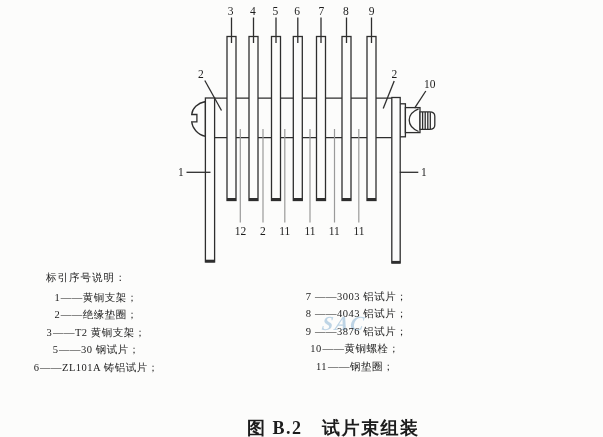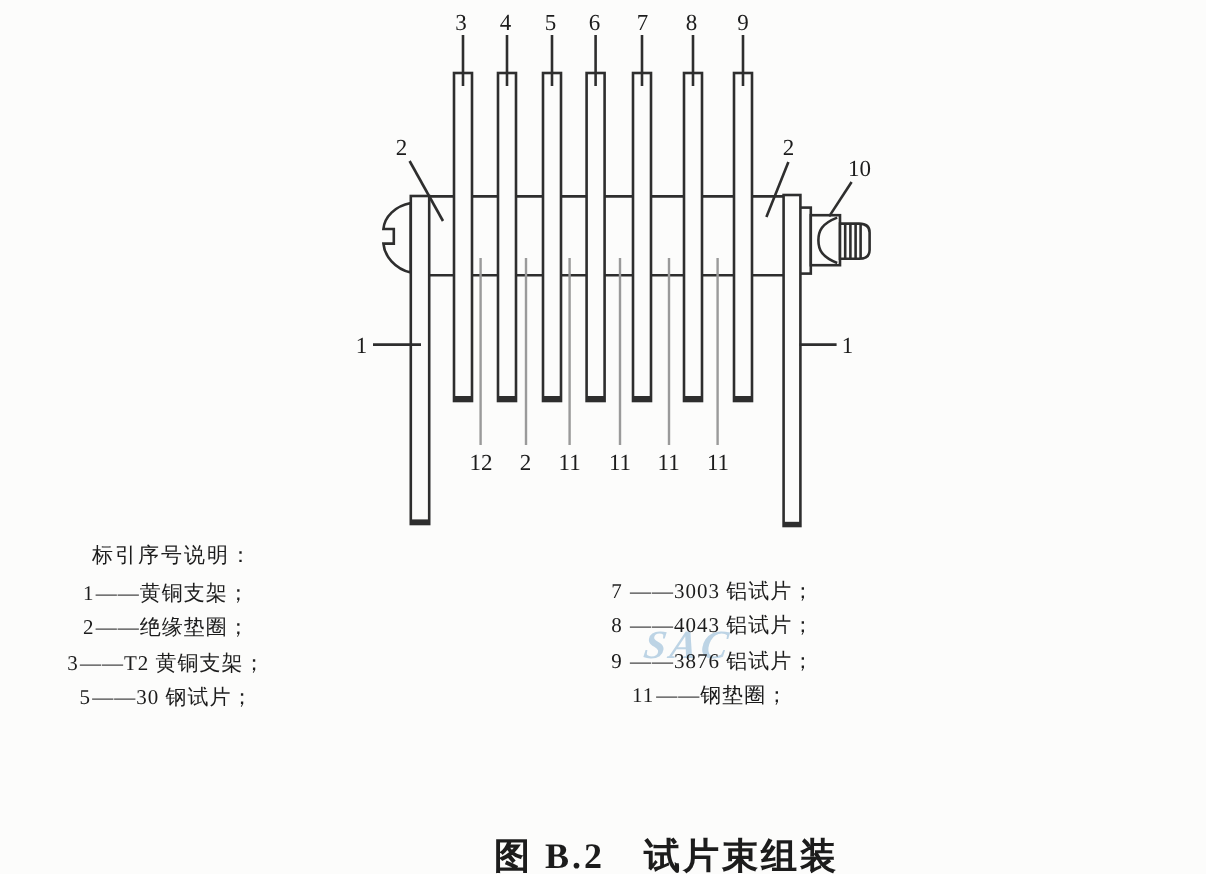--- a/index.html
+++ b/index.html
@@ -127,25 +127,27 @@
   <div class="watermark">SAC</div>
 
   <div class="legend">
     <div class="legend-heading">标引序号说明：</div>
 
     <div class="legend-col left">
       <div class="legend-item"><span class="num">1</span><span class="dash">——</span><span>黄铜支架；</span></div>
       <div class="legend-item"><span class="num">2</span><span class="dash">——</span><span>绝缘垫圈；</span></div>
       <div class="legend-item"><span class="num">3</span><span class="dash">——</span><span>T2 黄铜支架；</span></div>
       <div class="legend-item"><span class="num">5</span><span class="dash">——</span><span>30 钢试片；</span></div>
+      <div class="legend-item"><span class="num">6</span><span class="dash">——</span><span>ZL101A 铸铝试片；</span></div>
     </div>
 
     <div class="legend-col right">
       <div class="legend-item"><span class="num">7</span><span class="dash">——</span><span>3003 铝试片；</span></div>
       <div class="legend-item"><span class="num">8</span><span class="dash">——</span><span>4043 铝试片；</span></div>
       <div class="legend-item"><span class="num">9</span><span class="dash">——</span><span>3876 铝试片；</span></div>
+      <div class="legend-item"><span class="num">10</span><span class="dash">——</span><span>黄铜螺栓；</span></div>
       <div class="legend-item"><span class="num">11</span><span class="dash">——</span><span>钢垫圈；</span></div>
     </div>
   </div>
 
   <div class="caption">图 B.2　试片束组装</div>
 
 </div>
 
 </body></html>

